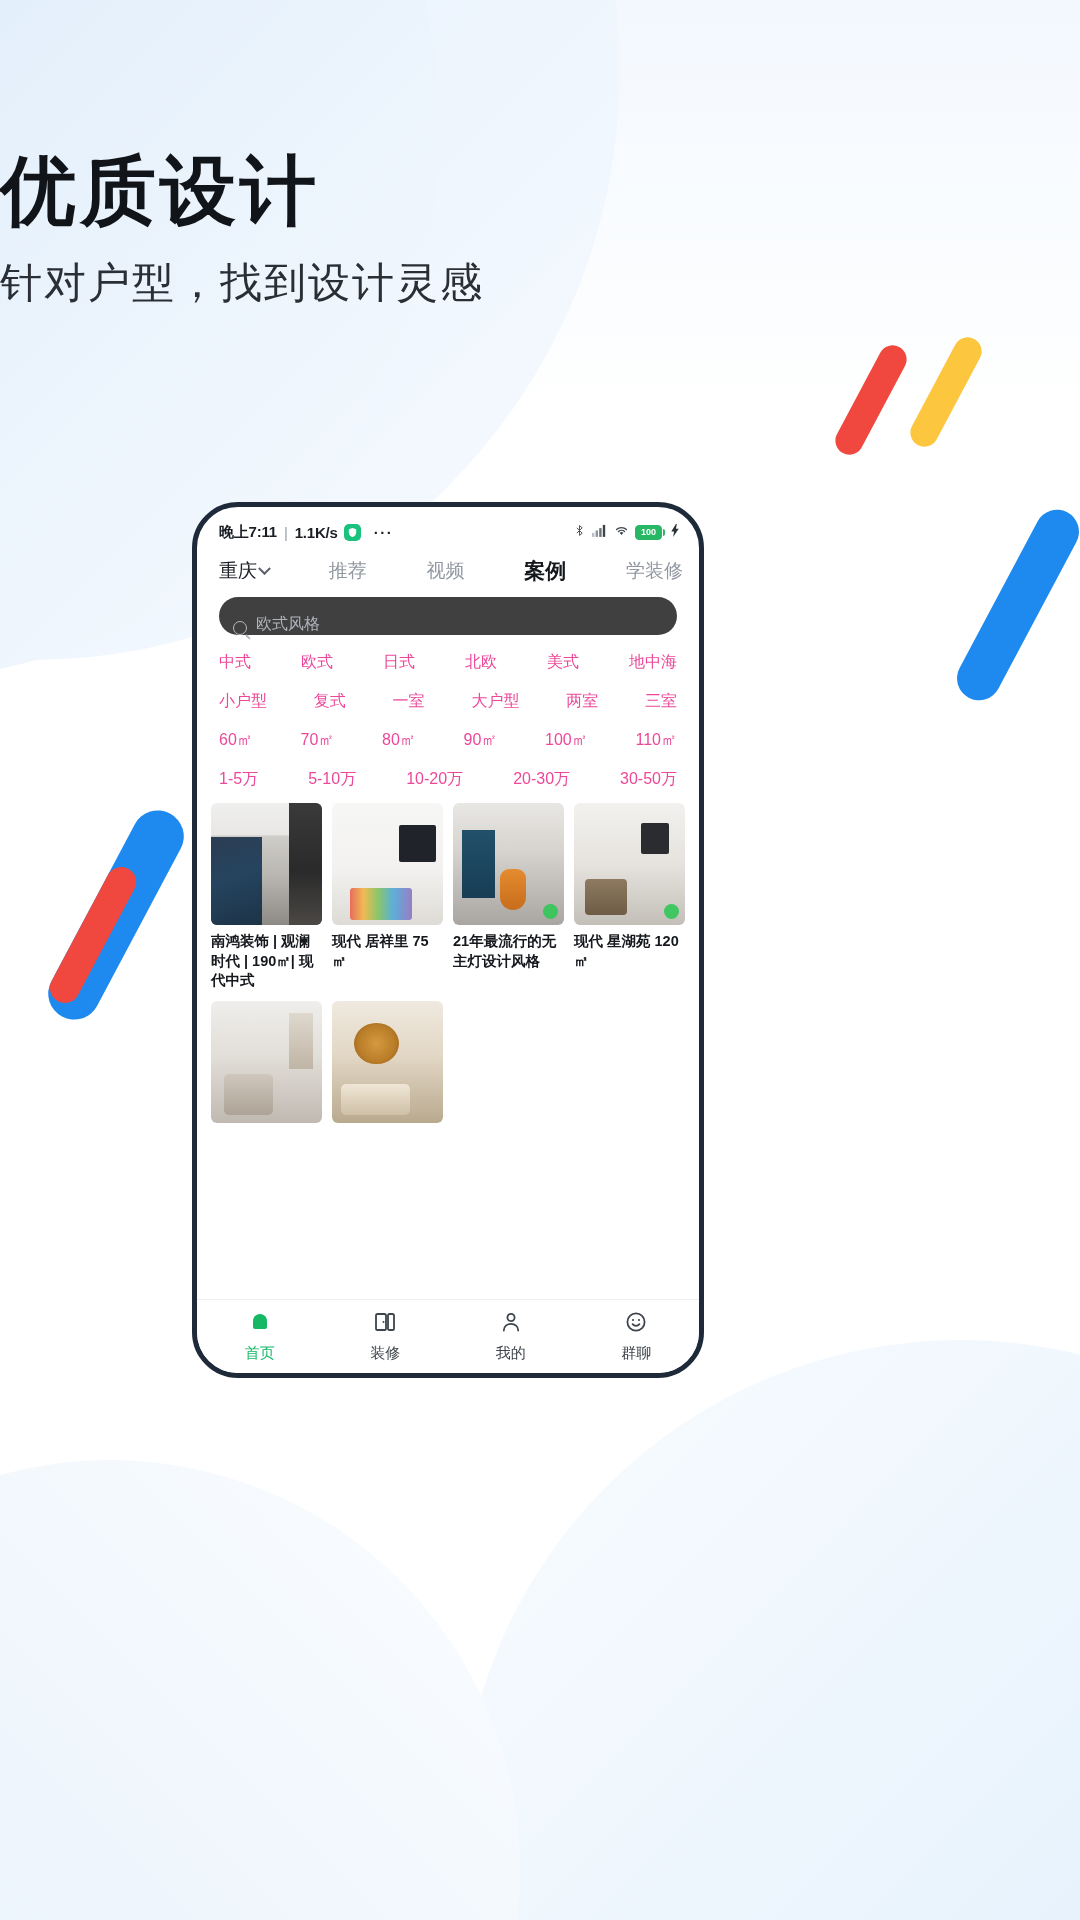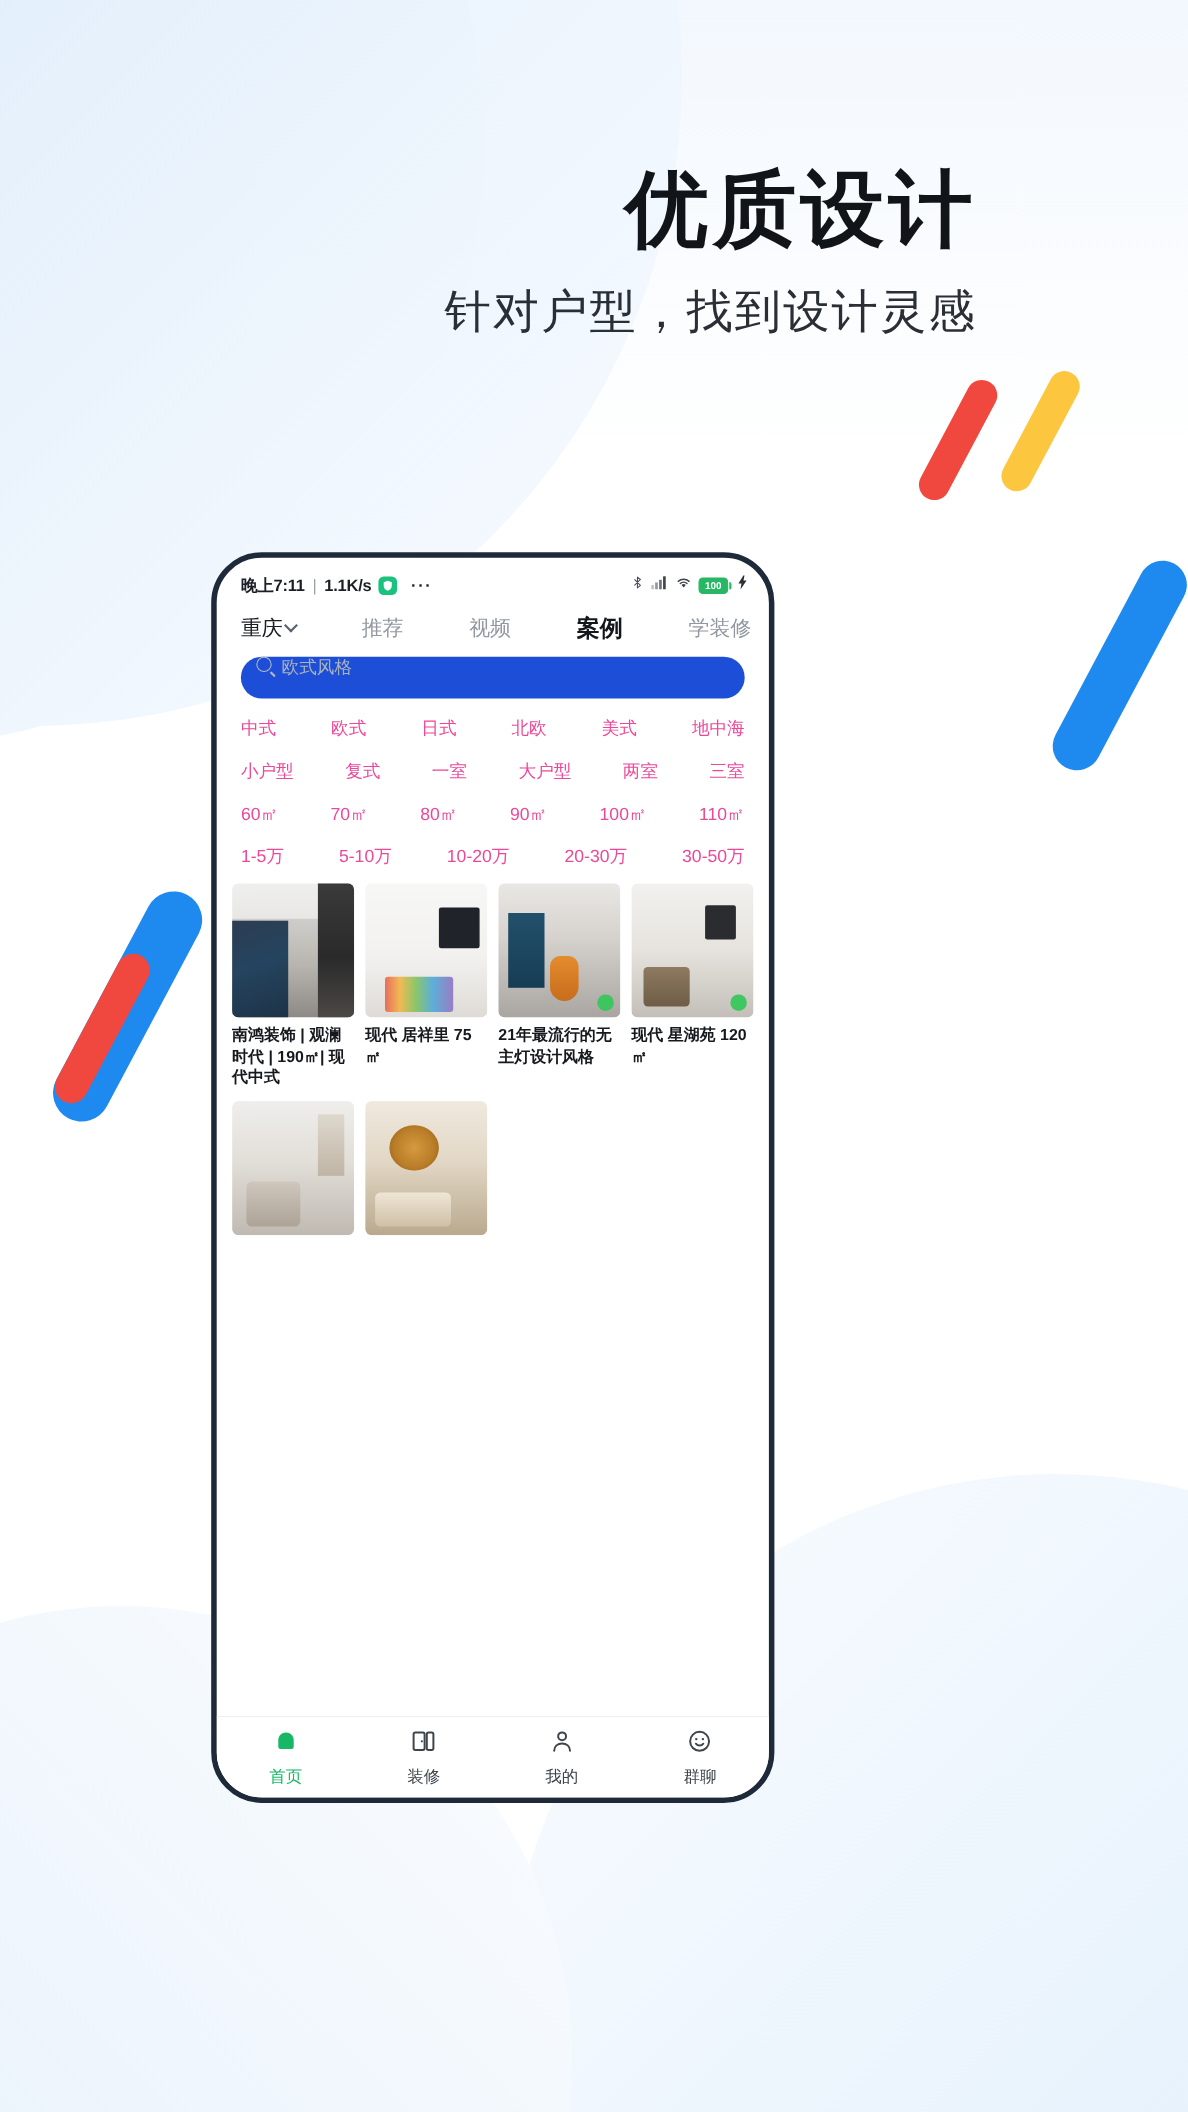--- a/index.html
+++ b/index.html
@@ -46,30 +46,30 @@
                   background: #fcc63f; transform: rotate(28deg); }
   .bar-blue-mid { right: 40px;  top: 500px;  width: 44px; height: 210px;
                   background: #1e8af0; transform: rotate(28deg); }
   .bar-blue-left{ left: 90px;   top: 800px;  width: 52px; height: 230px;
                   background: #1e8af0; transform: rotate(28deg); }
   .bar-red-left { left: 78px;   top: 860px;  width: 30px; height: 150px;
                   background: #f0483e; transform: rotate(28deg); }
 
   
   .headings { position: absolute; left: 0; top: 0; width: 888px; z-index: 3;
-              text-align: right; }
+              text-align: left; }
   .title  { margin-top: 148px; font-size: 76px; font-weight: 700; color: #111418;
             letter-spacing: 4px; line-height: 1.12; }
   .subtitle { margin-top: 22px; font-size: 42px; font-weight: 400; color: #2a2f36;
               letter-spacing: 2px; }
 
   
   .phone {
     position: absolute; left: 192px; top: 502px;
-    width: 512px; height: 1137px;
+    width: 512px; height: 876px;
     border: 5px solid #1e2a3a; border-radius: 46px;
     background: #ffffff; z-index: 4; overflow: hidden;
     display: flex; flex-direction: column;
   }
 
   
   .statusbar { display: flex; align-items: center; justify-content: space-between;
                padding: 14px 20px 4px 22px; height: 40px; flex: none; }
   .sb-left { display: flex; align-items: center; gap: 6px;
              font-size: 15px; font-weight: 700; color: #1b1f25; letter-spacing: -0.2px;}
@@ -92,22 +92,22 @@
              flex: none; }
   .city { font-size: 19px; color: #1b1f25; display: flex; align-items: center; gap: 3px; }
   .chev { width: 9px; height: 9px; border-right: 2px solid #5b626c;
           border-bottom: 2px solid #5b626c; transform: rotate(45deg) translate(-2px,-2px); }
   .tab { font-size: 19px; color: #9298a1; }
   .tab.active { color: #13171c; font-weight: 700; font-size: 21px; }
   .tabspacer { flex: 1; }
 
   
   .searchwrap { padding: 6px 22px 0 22px; flex: none; }
-  .searchbar { height: 38px; background: #1d4ed8; border-radius: 19px;
-               display: flex; align-items: flex-start; padding: 0 14px; gap: 9px; }
+  .searchbar { height: 38px; background: #404040; border-radius: 19px;
+               display: flex; align-items: flex-end; padding: 0 14px; gap: 9px; }
   .mag { width: 14px; height: 14px; border: 1.8px solid #b4b9c0; border-radius: 50%;
          position: relative; flex: none; }
   .mag::after { content:''; position:absolute; right:-5px; bottom:-4px; width:6px; height:1.8px;
                 background:#b4b9c0; transform: rotate(45deg); border-radius:2px; }
   .search-ph { font-size: 16px; color: #aeb3bb; }
 
   
   .filters { padding: 8px 18px 4px 18px; flex: none; }
   .frow { display: flex; justify-content: space-between; align-items: center;
           padding: 9px 4px; }

